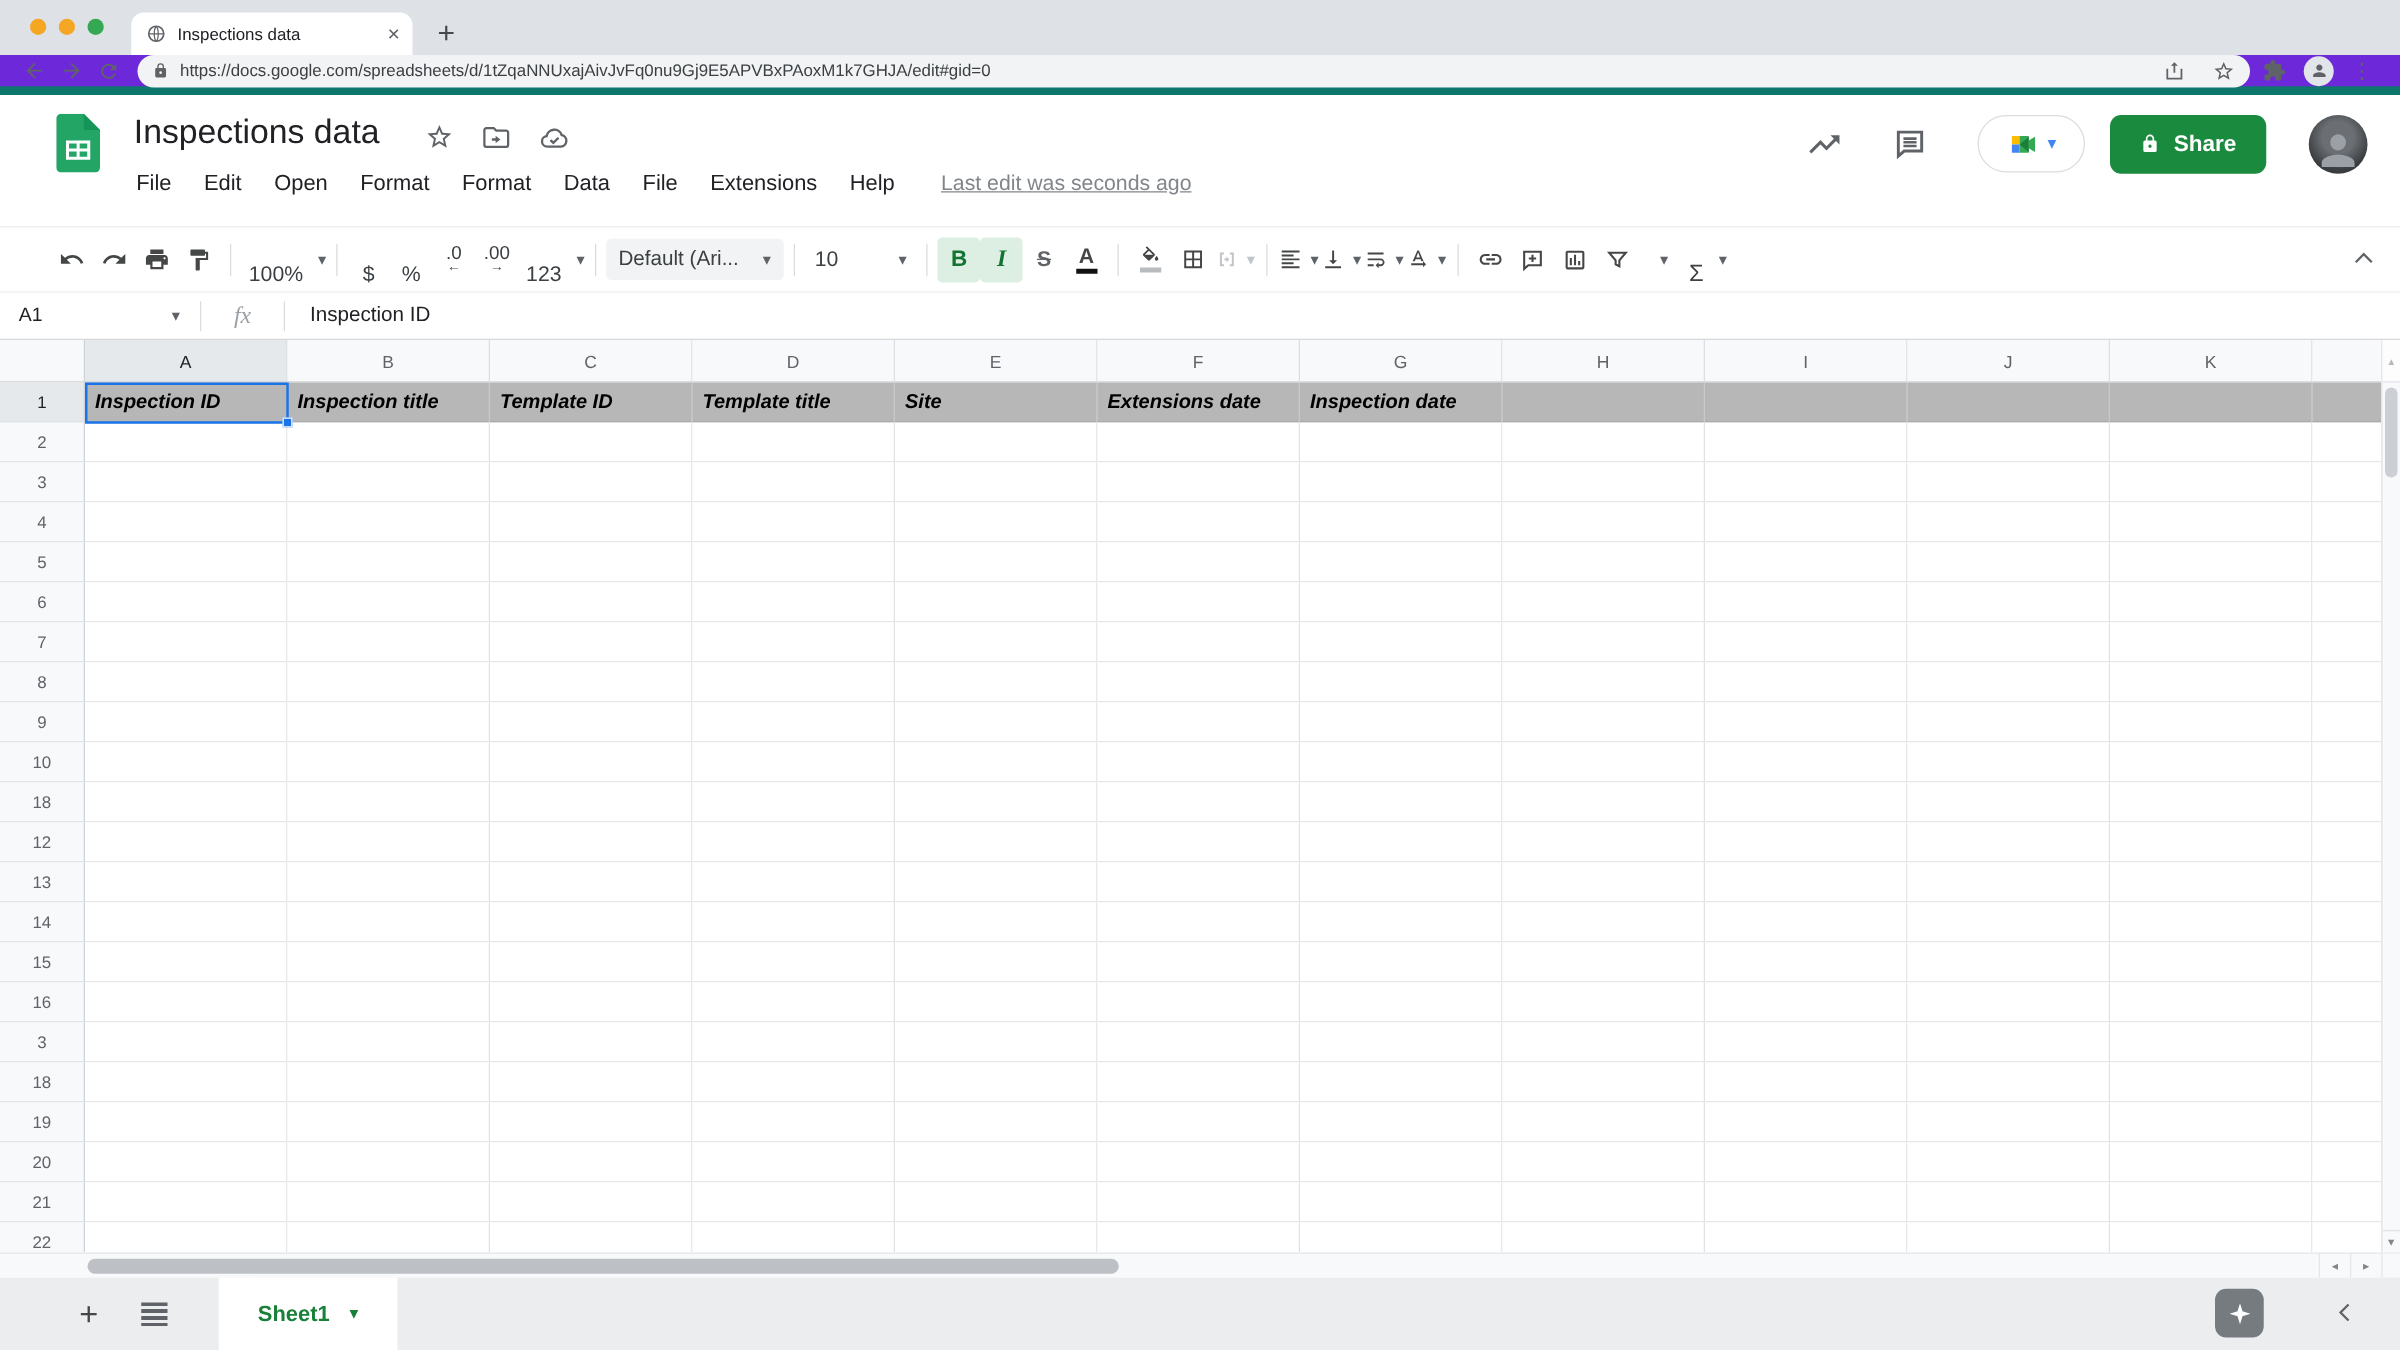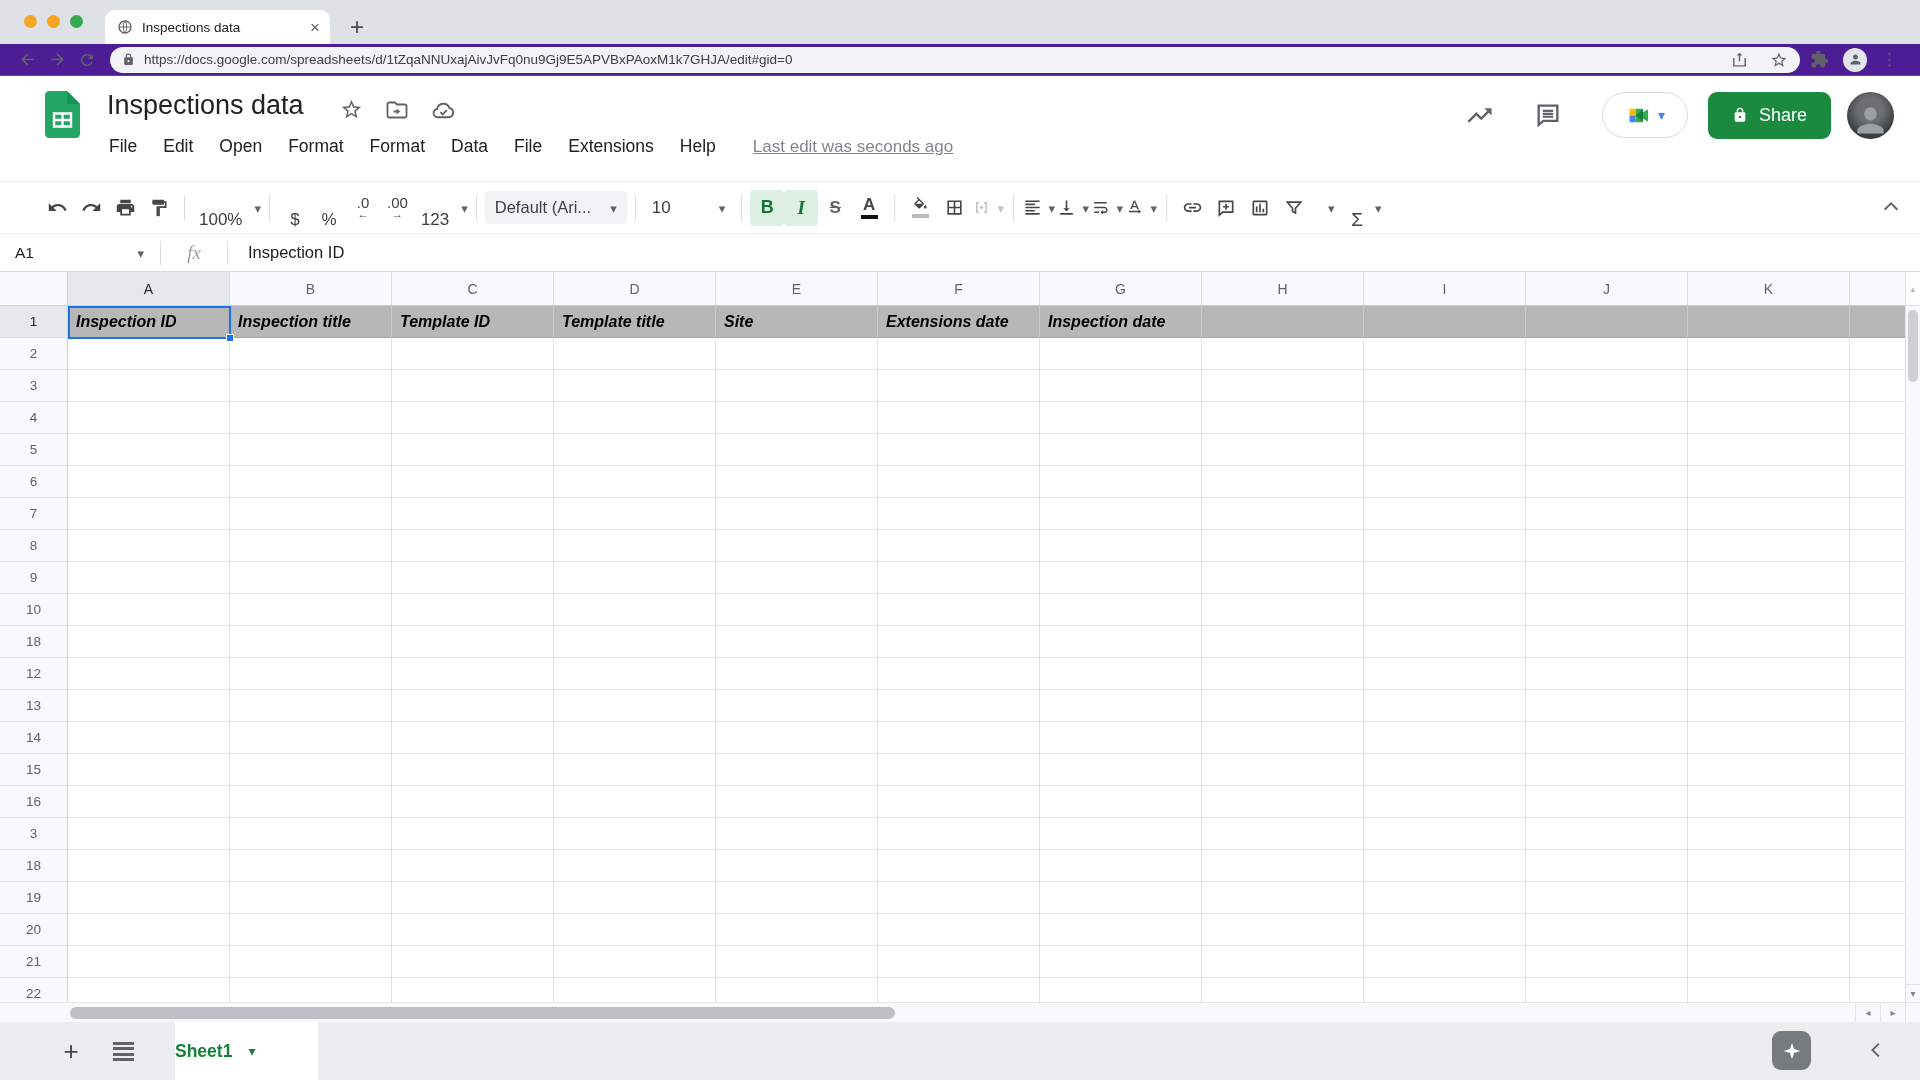--- a/index.html
+++ b/index.html
@@ -13,22 +13,22 @@
   .traffic span { width:13px; height:13px; border-radius:50%; display:block; }
   .tab { position:absolute; left:105px; top:10px; width:225px; height:34px; background:#fff;
          border-radius:10px 10px 0 0; display:flex; align-items:center; padding:0 10px 0 12px; }
   .tab-title { flex:1; font-size:13.5px; color:#202124; margin-left:9px; white-space:nowrap; overflow:hidden; }
   .tab-close { color:#5f6368; font-size:17px; line-height:1; }
   .newtab { position:absolute; left:344px; top:14px; width:26px; height:26px; display:flex;
             align-items:center; justify-content:center; color:#45494d; font-size:24px; }
   .newtab::after{ content:"+"; }
 
   
-  .urlbar { height:32px; background:#4c1d95; display:flex; align-items:center; padding:0 12px;
-            border-bottom:1px solid #0f766e; }
+  .urlbar { height:32px; background:#6d28d9; display:flex; align-items:center; padding:0 12px;
+            border-bottom:7px solid #0f766e; }
   .nav-ic { width:30px; height:26px; display:flex; align-items:center; justify-content:center; color:#5f6368; }
   .omnibox { flex:1; height:26px; margin:0 10px 0 8px; background:#f1f3f4; border-radius:13px;
              display:flex; align-items:center; padding:0 12px; max-width:1690px; }
   .omnibox .url { flex:1; font-size:13.5px; color:#3c4043; margin-left:9px; white-space:nowrap; overflow:hidden; }
   .right-ics { display:flex; align-items:center; gap:14px; }
   .avatar-sm { width:24px; height:24px; border-radius:50%; background:#e1e5ea; display:flex;
                align-items:center; justify-content:center; }
   .dots::after { content:"\22EE"; font-size:17px; color:#5f6368; }
 
   
@@ -38,21 +38,21 @@
   .title-ics { position:absolute; left:340px; top:22px; display:flex; gap:22px; color:#5f6368; }
   .menurow { position:absolute; left:96px; top:57px; display:flex; align-items:center; font-size:17.5px; color:#202124; }
   .menu-item { padding:3px 13px; border-radius:4px; }
   .lastedit { margin-left:24px; color:#80868b; font-size:17px; text-decoration:underline; }
   .hdr-right { position:absolute; right:26px; top:10px; height:58px; display:flex; align-items:center; }
   .hd-ic { color:#5f6368; margin-right:40px; }
   .meet-pill { width:86px; height:46px; border:1px solid #dadce0; border-radius:24px; display:flex;
                align-items:center; justify-content:center; gap:6px; margin-right:20px; background:#fff; }
   .meet-caret::after { content:"\25BE"; color:#4285f4; font-size:14px; }
   .share-btn { height:47px; padding:0 24px; background:#1a8a3e; color:#fff; border:none; border-radius:9px;
-               display:flex; align-items:center; gap:11px; font-size:18px; font-weight:400; margin-right:16px; }
+               display:flex; align-items:center; gap:11px; font-size:18px; font-weight:700; margin-right:34px; }
   .avatar-lg { width:47px; height:47px; border-radius:50%; background:radial-gradient(circle at 50% 38%, #6b6f73 0 34%, #3a3d40 70%);
                overflow:hidden; position:relative; }
   .avatar-lg svg { position:absolute; left:6px; top:8px; }
 
   
   .toolbar { height:52px; display:flex; align-items:center; padding-left:40px; border-top:1px solid #ececec;
              position:relative; background:#fff; }
   .tbtn { min-width:34px; height:36px; display:flex; align-items:center; justify-content:center;
           border-radius:4px; color:#444746; position:relative; }
   .tsep { width:1px; height:26px; background:#dadce0; margin:0 8px; flex:none; }
@@ -123,21 +123,21 @@
 
   
   .bottombar { position:relative; height:58px; background:#ebedef; display:flex; align-items:center; }
   .bb-plus { width:34px; height:34px; margin-left:54px; display:flex; align-items:center; justify-content:center;
              color:#444746; font-size:26px; }
   .bb-plus::after { content:"+"; }
   .bb-all { width:34px; height:34px; margin-left:18px; display:flex; align-items:center; justify-content:center; }
   .bb-all i { display:block; width:21px; height:19px;
               background:repeating-linear-gradient(to bottom,#5f6368 0,#5f6368 3px,transparent 3px,transparent 5.4px); }
   .sheettab { position:absolute; left:175px; top:0; width:143px; height:58px; background:#fff;
-              display:flex; align-items:center; gap:10px; }
+              display:flex; align-items:center; justify-content:center; gap:10px; }
   .sheettab .nm { font-size:17.5px; font-weight:700; color:#188038; }
   .sheettab .caret::after { color:#188038; font-size:14px; }
   .explore { position:absolute; left:1772px; top:9px; width:39px; height:39px; background:#767b80; border-radius:9px;
              display:flex; align-items:center; justify-content:center; }
   .explore::before { content:""; position:absolute; bottom:-6px; left:14px; border:6px solid transparent; border-top-color:#767b80; }
   .bb-chev { position:absolute; left:1866px; top:17px; color:#5f6368; }
 
   svg { display:block; }
 </style>
 </head>

